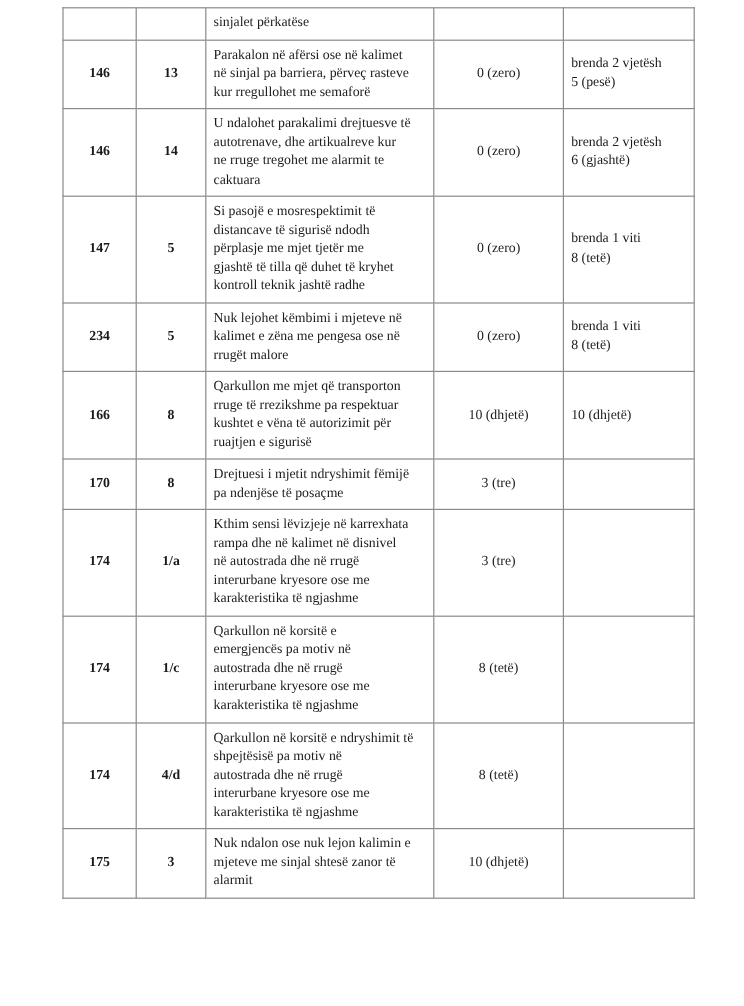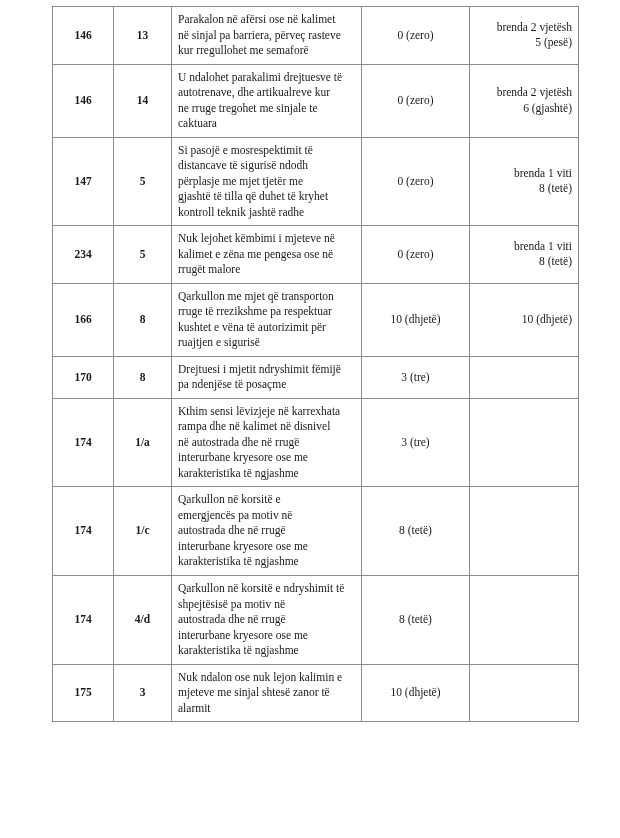--- a/index.html
+++ b/index.html
@@ -48,21 +48,21 @@
   td.desc {
     text-align: left;
     padding: 6px 7px;
   }
   td.points {
     text-align: center;
     font-size: 12px;
     margin-top: 35px;
   }
   td.suspend {
-    text-align: right;
+    text-align: left;
     font-size: 11.5px;
     line-height: 1.5;
     margin-top: 24px;
   }
   td.suspend .ln { display: block; }
   .desc-line { display: block; }
   .first-row td {
     height: 26px;
   }
 </style>
@@ -72,41 +72,50 @@
 <div class="page">
   <table class="reg-table">
     <colgroup>
       <col class="c-article">
       <col class="c-point">
       <col class="c-desc">
       <col class="c-points">
       <col class="c-suspend">
     </colgroup>
     <tbody>
+        <tr class="first-row">
+          <td class="article"></td>
+          <td class="point"></td>
+          <td class="desc">
+            <span class="desc-line">sinjalet përkatëse</span>
+          </td>
+          <td class="points"></td>
+          <td class="suspend"></td>
+        </tr>
         <tr>
           <td class="article">146</td>
           <td class="point">13</td>
           <td class="desc">
             <span class="desc-line">Parakalon në afërsi ose në kalimet</span>
             <span class="desc-line">në sinjal pa barriera, përveç rasteve</span>
             <span class="desc-line">kur rregullohet me semaforë</span>
           </td>
           <td class="points">0 (zero)</td>
           <td class="suspend">
             <span class="ln">brenda 2 vjetësh</span>
             <span class="ln">5 (pesë)</span>
           </td>
         </tr>
         <tr>
           <td class="article">146</td>
           <td class="point">14</td>
           <td class="desc">
             <span class="desc-line">U ndalohet parakalimi drejtuesve të</span>
             <span class="desc-line">autotrenave, dhe artikualreve kur</span>
-            <span class="desc-line">ne rruge tregohet me sinjale te</span>
+            <span class="desc-line">ne rruge tregohet me alarmit te</span>
             <span class="desc-line">caktuara</span>
           </td>
           <td class="points">0 (zero)</td>
           <td class="suspend">
             <span class="ln">brenda 2 vjetësh</span>
             <span class="ln">6 (gjashtë)</span>
           </td>
         </tr>
         <tr>
           <td class="article">147</td>

